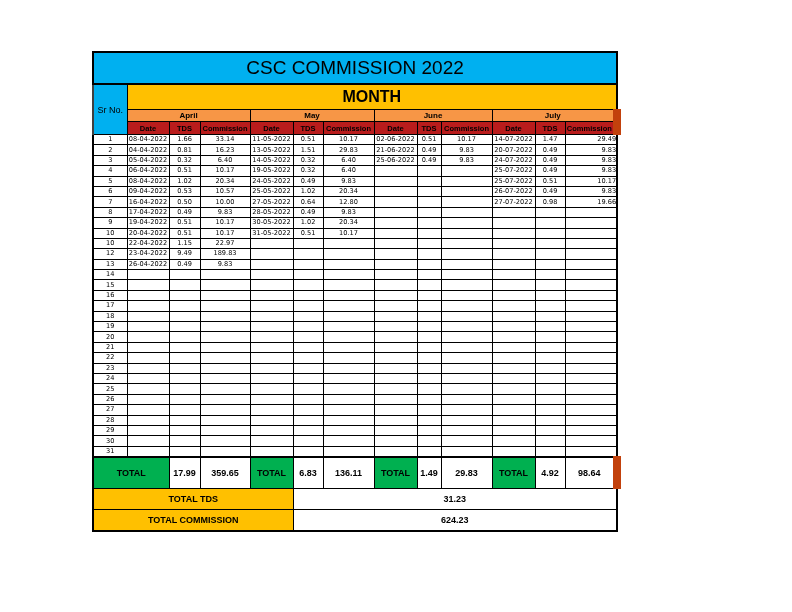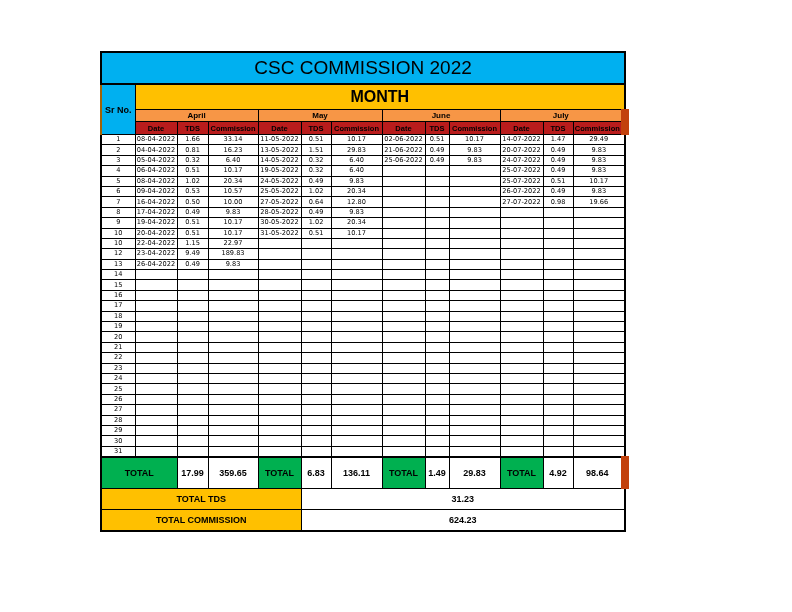--- a/index.html
+++ b/index.html
@@ -1,30 +1,30 @@
 <!DOCTYPE html>
 <html><head>
 <meta charset="utf-8">
 <style>
   html, body { margin:0; padding:0; background:#ffffff; }
   body { width:792px; height:612px; position:relative; overflow:hidden;
          font-family:"Liberation Sans", "DejaVu Sans", sans-serif; color:#000; }
-  #sheet { position:absolute; left:100px; top:51px; width:524px; }
+  #sheet { position:absolute; left:92px; top:51px; width:524px; }
   table { border-collapse:collapse; table-layout:fixed; width:524px; }
   td, th { padding:0; text-align:center; vertical-align:middle; overflow:hidden;
            white-space:nowrap; border:1px solid #000; }
   .title { background:#00B0F0; height:30px; font-size:19px; font-weight:normal;
            border:2px solid #000; border-bottom:2px solid #000; }
-  .srno { background:#00B0F0; font-size:9px; font-weight:bold; border-left:2px solid #a16207; }
+  .srno { background:#00B0F0; font-size:9px; font-weight:normal; border-left:2px solid #404040; }
   .monthhdr { background:#FFC000; height:24px; font-size:16px; font-weight:bold; border-right:2px solid #000; }
   .mname { background:#F79646; height:11px; font-size:8px; font-weight:bold; }
   .colh { background:#b91c1c; height:12px; font-size:7.5px; font-weight:bold; }
   tr.data td { height:9.4px; font-size:6.6px; line-height:9px; font-family:"DejaVu Sans", sans-serif; }
   tr.data td.sr { border-left:2px solid #000; }
-  tr.data td.last { border-right:2px solid #000; }
+  tr.data td.last { border-right:2px solid #000;text-align:right; }
   .tot-label { background:#00B050; font-size:9px; font-weight:bold; }
   .tot-val { background:#fff; font-size:9px; font-weight:bold; }
   tr.totrow td { height:30px; border-top:2px solid #000; }
   .sum-label { background:#FFC000; font-size:9px; font-weight:bold; height:20px; border-left:2px solid #000; }
   .sum-val { background:#fff; font-size:9px; font-weight:bold; border-right:2px solid #000; }
   tr.lastrow td { border-bottom:2px solid #000; }
   .rb { border-right:8px solid #c2410c; }
   .lb { border-left:2px solid #000; }
 </style>
 </head>

